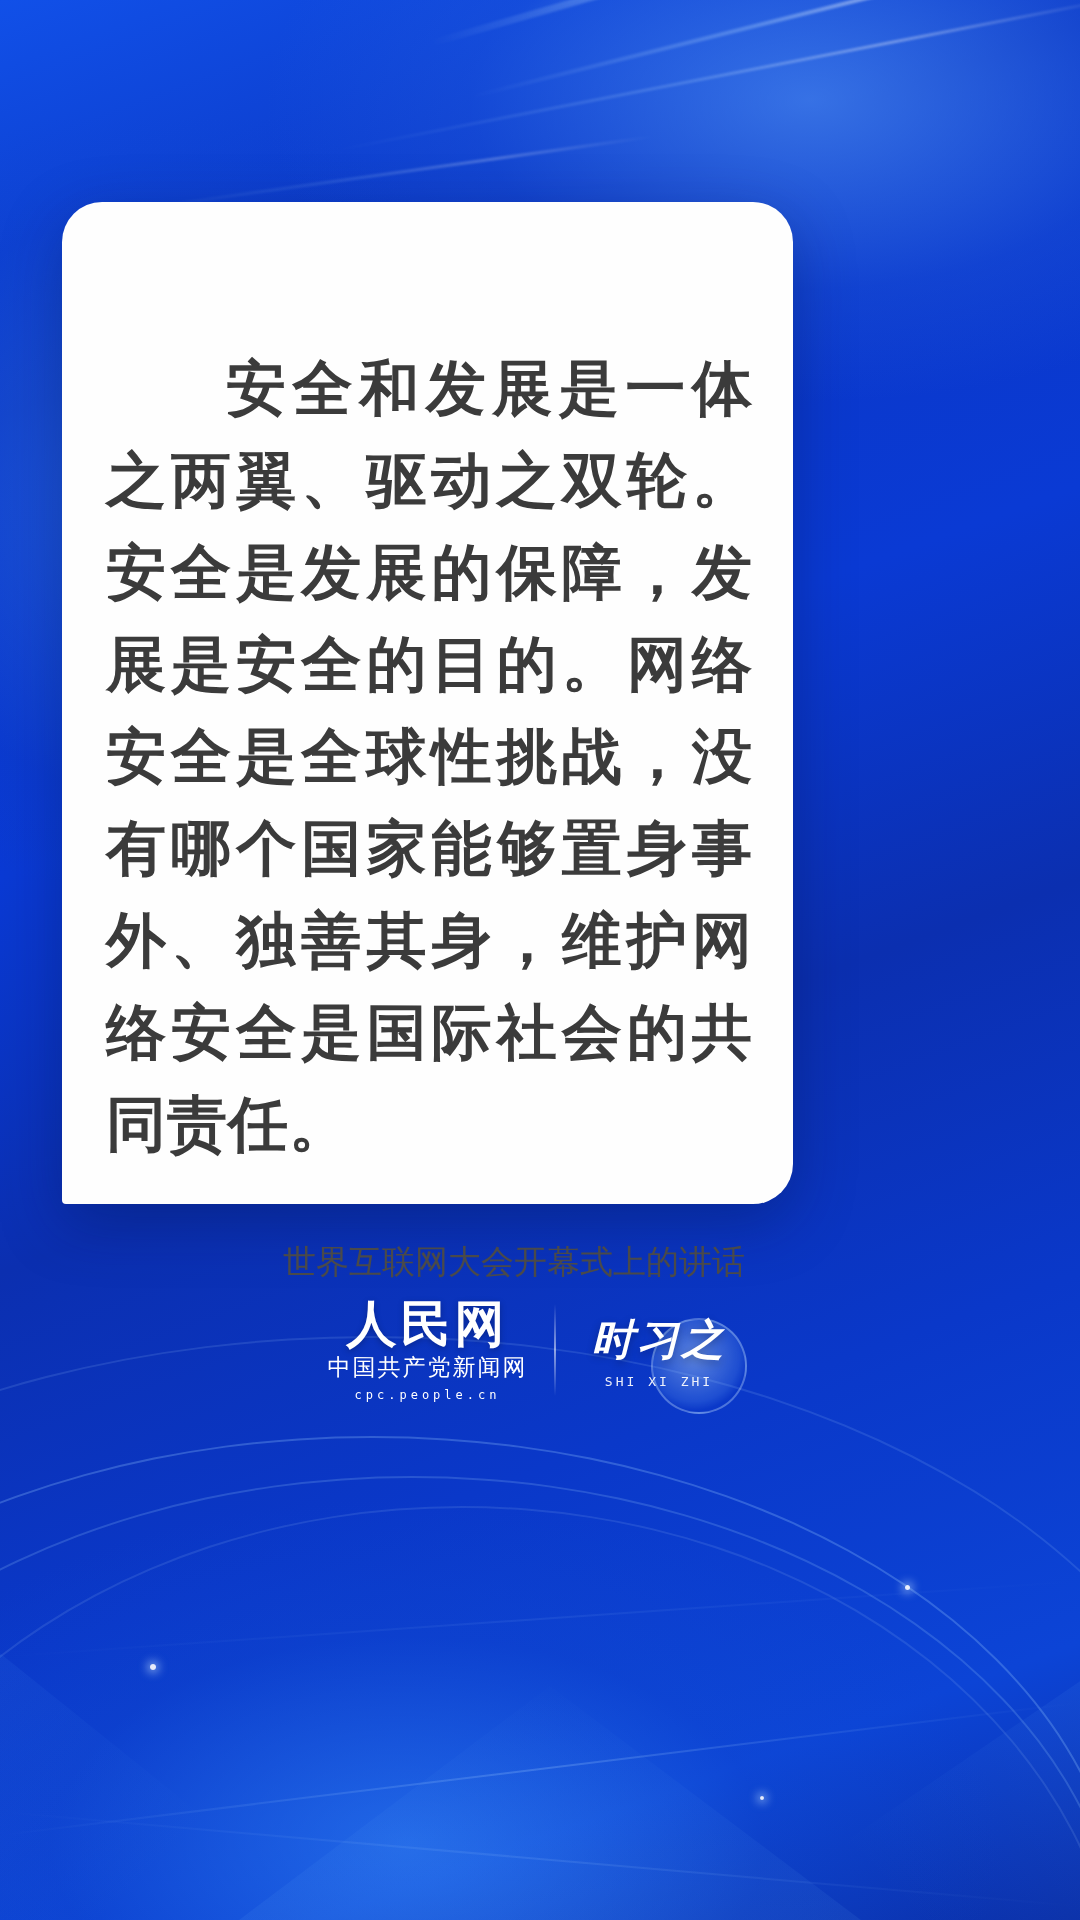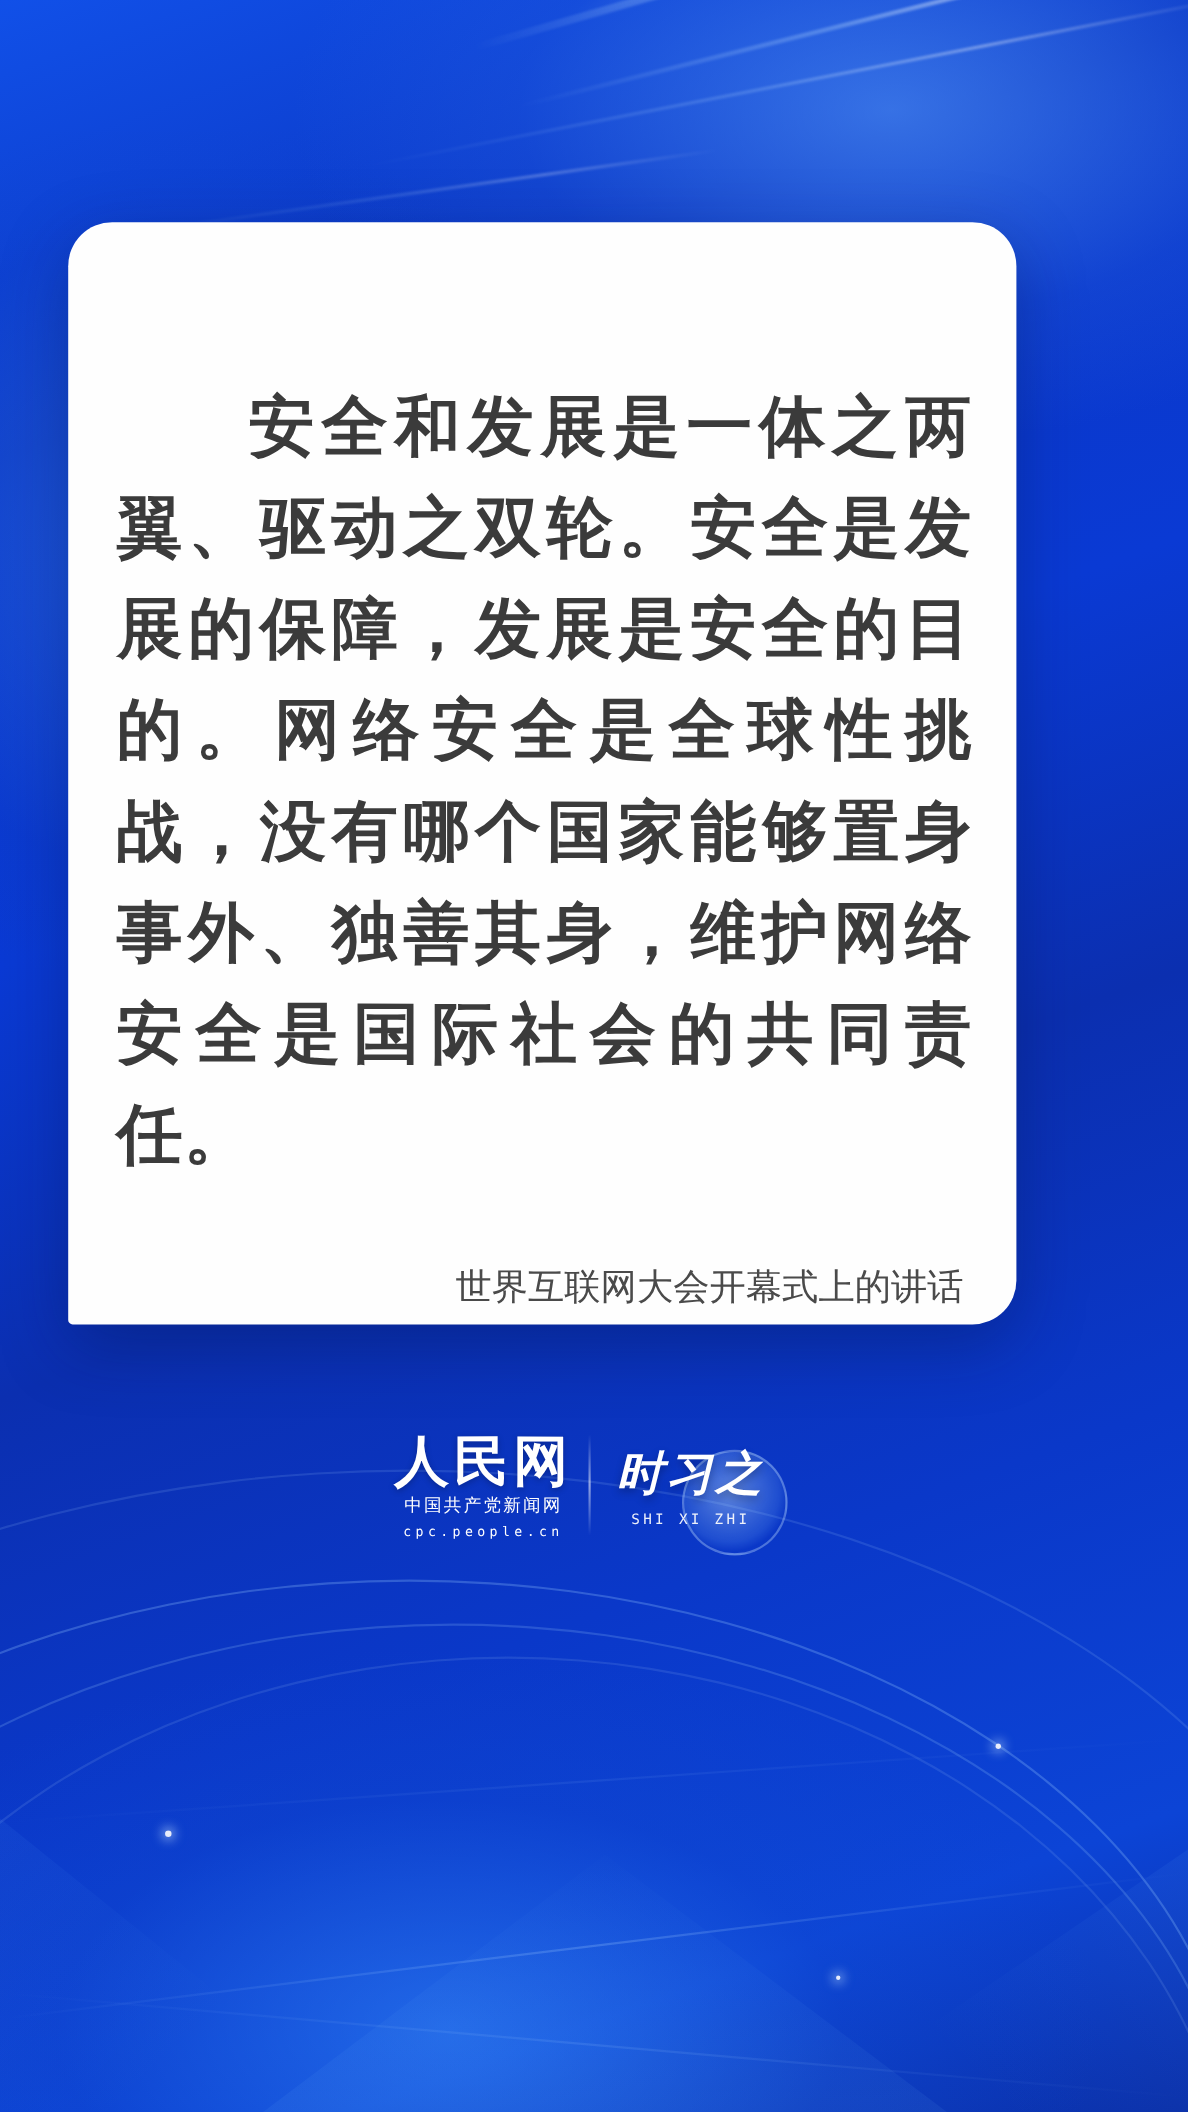--- a/index.html
+++ b/index.html
@@ -100,21 +100,21 @@
     border-radius: 50%;
     box-shadow: 0 0 10px 3px rgba(200,230,255,0.6);
     pointer-events: none;
   }
 
   
   .card {
     position: absolute;
     left: 62px;
     top: 202px;
-    width: 862px;
+    width: 731px;
     height: 1002px;
     background: #fefefe;
     border-radius: 40px 40px 40px 4px;
     box-shadow: 0 18px 60px rgba(3, 20, 80, 0.35);
   }
   .card-inner {
     position: absolute;
     left: 0; right: 0;
     top: 140px;
     padding: 0 40px 0 44px;
@@ -143,41 +143,41 @@
 
   
   .footer {
     position: absolute;
     left: 0; right: 16px;
     top: 1280px;
     height: 140px;
     display: flex;
     align-items: center;
     justify-content: center;
-    gap: 14px;
+    gap: 26px;
   }
   .logo-people {
     display: flex;
     flex-direction: column;
     align-items: center;
     color: #ffffff;
     line-height: 1;
   }
   .logo-people .cn {
     font-family: "DejaVu Serif", "Liberation Serif", serif;
     font-weight: 700;
     font-size: 50px;
     letter-spacing: 4px;
     text-shadow: 0 2px 6px rgba(0,0,0,0.25);
   }
   .logo-people .sub {
     margin-top: 9px;
-    font-size: 16px;
+    font-size: 23px;
     letter-spacing: 2px;
-    font-family: Liberation Sans, sans-serif;
+    font-family: Liberation Mono, monospace;
   }
   .logo-people .dom {
     margin-top: 8px;
     font-family: "DejaVu Sans Mono", "Liberation Mono", monospace;
     font-size: 12px;
     letter-spacing: 4px;
   }
   .divider-v {
     width: 2px;
     height: 92px;

